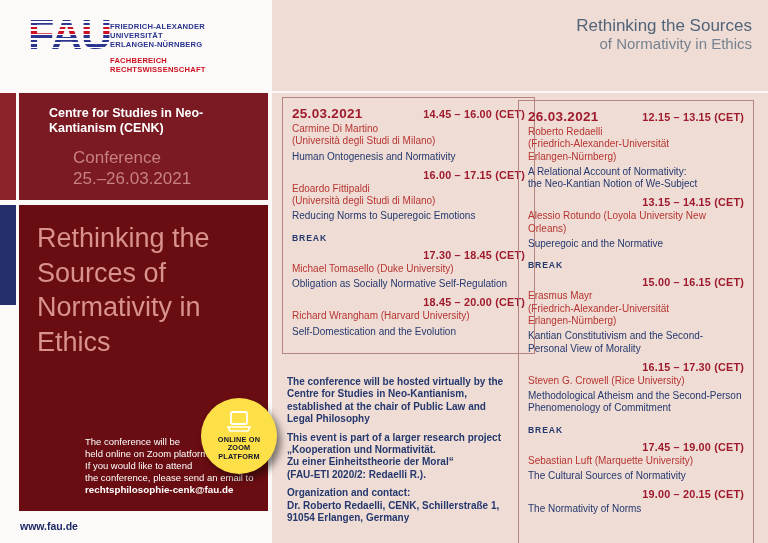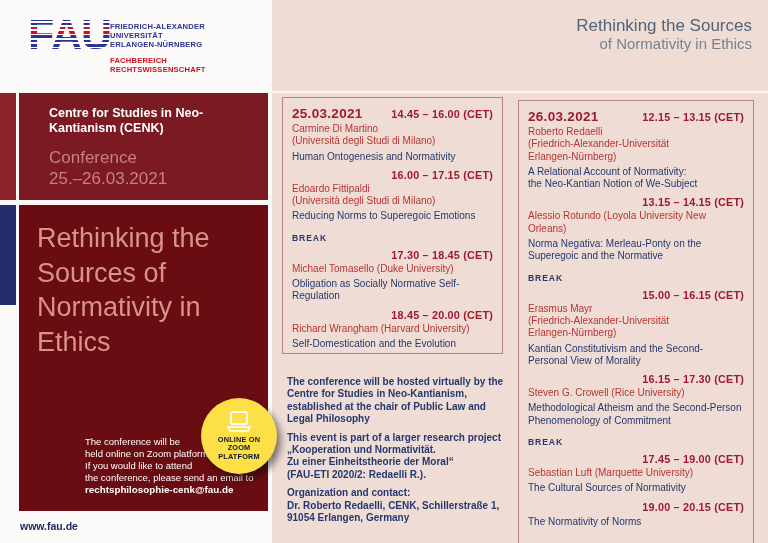--- a/index.html
+++ b/index.html
@@ -36,37 +36,37 @@
   }
   .logo-text{position:absolute;left:82px;top:8px;width:130px;}
   .logo-uni{color:#2b3590;font-weight:bold;font-size:7.6px;line-height:9px;letter-spacing:.2px;}
   .logo-dept{color:#cc1122;font-weight:bold;font-size:7.6px;line-height:9px;letter-spacing:.2px;margin-top:7px;}
 
   
   .edge-red{position:absolute;left:0;top:93px;width:16px;height:107px;background:#8c232b;}
   .edge-navy{position:absolute;left:0;top:205px;width:16px;height:100px;background:#232e6a;}
   .box1{position:absolute;left:19px;top:93px;width:249px;height:107px;background:#7b1a22;box-sizing:border-box;padding:13px 14px 0 30px;}
   .box1 .center-name{color:#ffffff;font-weight:bold;font-size:12.5px;line-height:15px;width:215px;}
-  .box1 .conf{color:#c8827e;font-size:17px;line-height:21px;margin-top:11px;font-weight:400;}
+  .box1 .conf{color:#c8827e;font-size:17px;line-height:21px;margin-top:11px;font-weight:400;margin-left:24px;}
   .box2{position:absolute;left:19px;top:205px;width:249px;height:306px;background:#690d12;box-sizing:border-box;}
   .big-title{padding:16px 0 0 18px;color:#d9928e;font-size:27px;line-height:34.5px;font-weight:400;}
   .zoom-note{position:absolute;left:66px;top:231px;width:175px;color:#ffffff;font-size:9.5px;line-height:12px;}
   .zoom-email{font-weight:bold;font-size:9.8px;}
   .badge{
     position:absolute;left:182px;top:193px;width:76px;height:76px;border-radius:50%;
     background:#fde047;box-shadow:4px 5px 7px rgba(10,5,5,.5);
     display:flex;flex-direction:column;align-items:center;justify-content:center;z-index:5;
   }
   .badge-text{color:#10142e;font-weight:bold;font-size:7.3px;line-height:8.5px;text-align:center;letter-spacing:.2px;}
   .laptop{margin-bottom:3px;}
   .website{position:absolute;left:20px;top:520px;color:#1d2a66;font-weight:bold;font-size:10.5px;}
 
   
   .sched{position:absolute;box-sizing:border-box;border:1px solid #b5847e;padding:8px 9px 0 9px;}
-  .sched-day1{left:282px;top:97px;width:221px;height:257px;}
+  .sched-day1{left:282px;top:97px;width:253px;height:257px;}
   .sched-day2{left:518px;top:100px;width:236px;height:450px;}
   .day-head{display:flex;justify-content:space-between;align-items:baseline;}
   .day-date{font-weight:bold;font-size:13.5px;color:#9e1a2c;letter-spacing:.3px;}
   .sess-time{font-weight:bold;font-size:10.8px;color:#9e1a2c;text-align:right;letter-spacing:.2px;margin-top:6px;}
   .day-head .sess-time{margin-top:0;}
   .speaker{color:#b73431;font-size:10px;line-height:12.3px;margin-top:2px;}
   .sess-title{color:#24386e;font-size:10px;line-height:12.3px;margin-top:3px;}
   .break{color:#24386e;font-weight:bold;font-size:8.6px;letter-spacing:.9px;margin:10px 0 2px;}
 
   
@@ -189,21 +189,20 @@
     </div>
     <div class="sess-title">
       <div class="">A Relational Account of Normativity:</div>
       <div class="">the Neo-Kantian Notion of We-Subject</div>
     </div>
     <div class="sess-time">13.15 – 14.15 (CET)</div>
     <div class="speaker">
       <div class="">Alessio Rotundo (Loyola University New Orleans)</div>
     </div>
     <div class="sess-title">
-      <div class="">Norma Negativa: Merleau-Ponty on the</div>
       <div class="">Superegoic and the Normative</div>
     </div>
     <div class="break">BREAK</div>
     <div class="sess-time">15.00 – 16.15 (CET)</div>
     <div class="speaker">
       <div class="">Erasmus Mayr</div>
       <div class="">(Friedrich-Alexander-Universität</div>
       <div class="">Erlangen-Nürnberg)</div>
     </div>
     <div class="sess-title">

